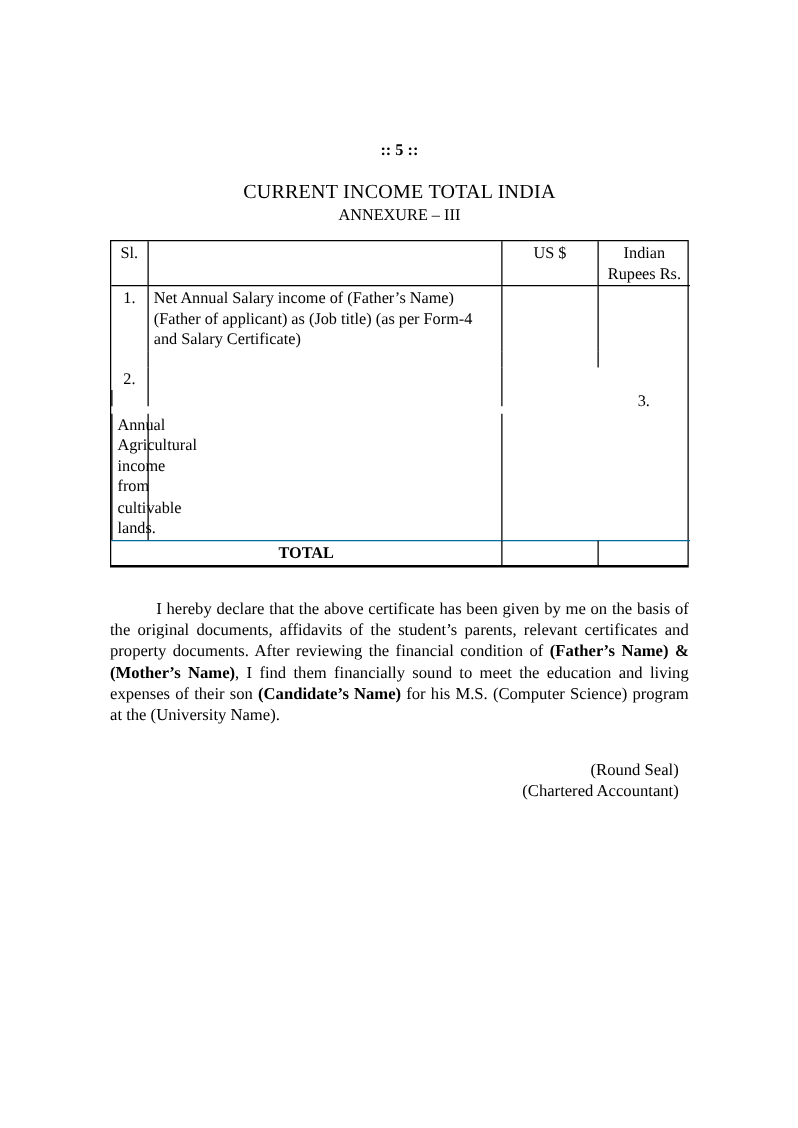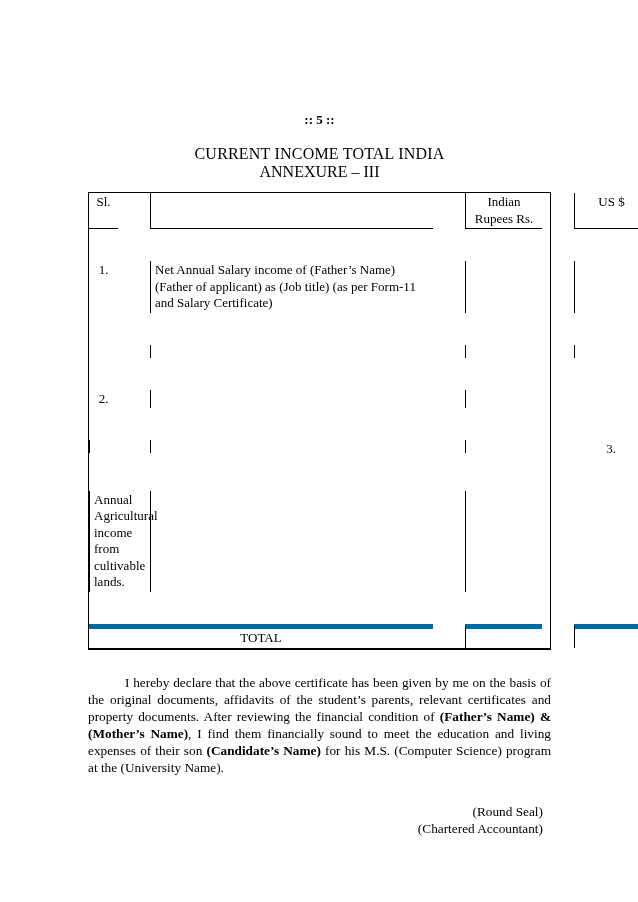--- a/index.html
+++ b/index.html
@@ -24,43 +24,42 @@
     margin-bottom: 16px;
   }
   .doc-title {
     text-align: center;
     font-size: 16px;
     line-height: 19px;
     letter-spacing: 0.2px;
   }
   .doc-subtitle {
     text-align: center;
-    font-size: 16px;
+    font-size: 13px;
     line-height: 17px;
   }
   
   .doc-table {
     margin-top: 12px;
     display: grid;
     grid-template-columns: 29px 283px 77px 74px;
     border: 1px solid #000;
     border-bottom-width: 2px;
     font-size: 13px;
     line-height: 16.5px;
-    gap: 32px;
   }
   .cell { padding: 1px 4px; }
   .v { border-left: 1px solid #000; }            
   .hdr { border-bottom: 1px solid #000; }
   .center { text-align: center; }
   .num { text-align: center; padding-left: 1px; padding-right: 1px; }
   .spacer { height: 13px; padding: 0; }
   .total-cell {
-    border-top: 5px solid #0369a1;
-    font-weight: normal;
+    border-top: 1px solid #0369a1;
+    font-weight: bold;
     text-align: center;
     padding: 1px 4px 2px 4px;
   }
   .span2 { grid-column: 1 / 3; }
   .desc-cell { padding-right: 6px; }
   
   .declaration {
     margin-top: 24px;
     font-size: 13.3px;
     line-height: 17px;
@@ -85,25 +84,25 @@
 
     <div class="page-number">:: 5 ::</div>
 
     <div class="doc-title">CURRENT INCOME TOTAL INDIA</div>
     <div class="doc-subtitle">ANNEXURE – III</div>
 
     <div class="doc-table">
 
       <div class="cell hdr center">Sl.</div>
       <div class="cell hdr v"></div>
+      <div class="cell hdr v center">US $</div>
       <div class="cell hdr v center">Indian Rupees Rs.</div>
-      <div class="cell hdr v center">US $</div>
 
       <div class="cell num">1.</div>
-      <div class="cell v desc-cell">Net Annual Salary income of (Father’s Name) (Father of applicant) as (Job title) (as per Form-11 and Salary Certificate)</div>
+      <div class="cell v desc-cell">Net Annual Salary income of (Father’s Name) (Father of applicant) as (Job title) (as per Form-4 and Salary Certificate)</div>
       <div class="cell v"></div>
       <div class="cell v"></div>
 
       <div class="cell spacer"></div>
       <div class="cell spacer v"></div>
       <div class="cell spacer v"></div>
       <div class="cell spacer v"></div>
 
       <div class="cell num">2.</div>
       <div class="cell v"></div>

